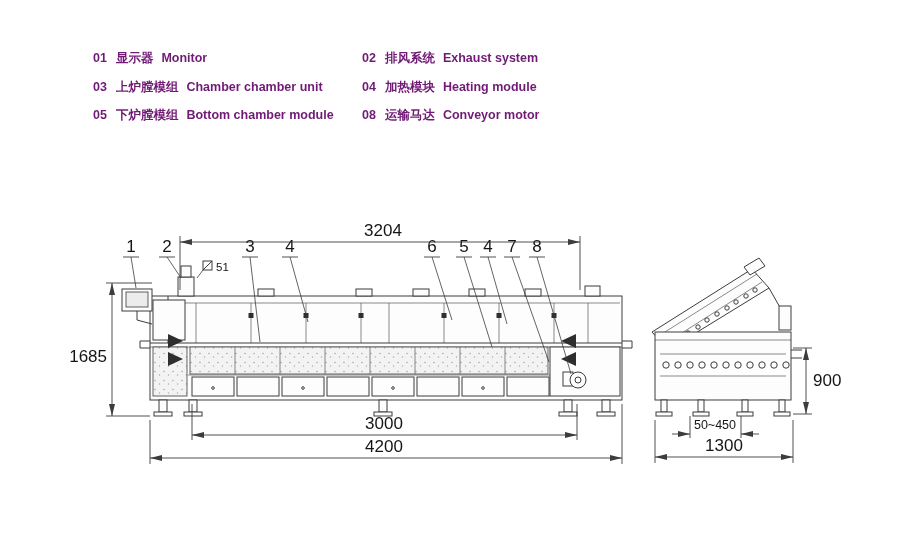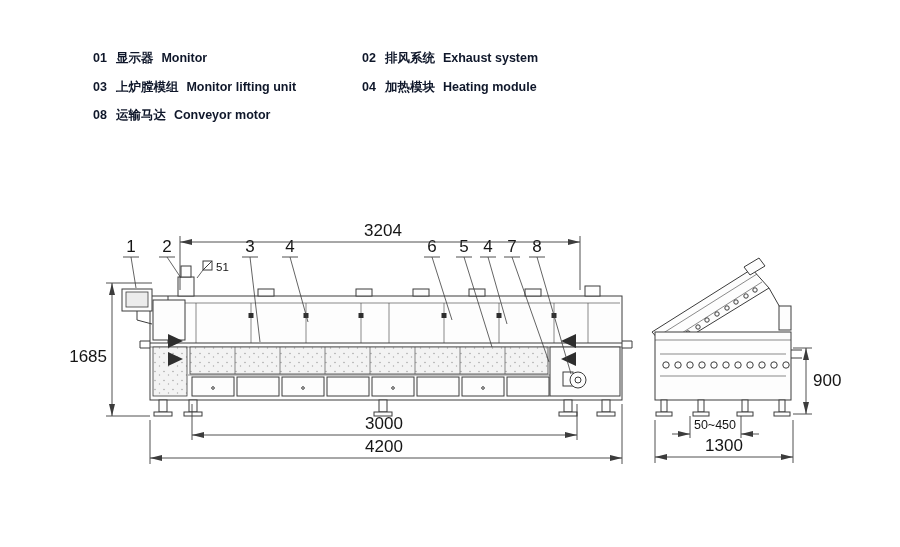--- a/index.html
+++ b/index.html
@@ -4,21 +4,21 @@
 <style>
   html,body{margin:0;padding:0;}
   body{
     width:900px;height:547px;background:#ffffff;position:relative;overflow:hidden;
     font-family:"Liberation Sans",sans-serif;
   }
   .legend{
     position:absolute;left:93px;top:50px;
     display:grid;grid-template-columns:269px auto;
     row-gap:12.5px;column-gap:0;
-    font-size:12.5px;font-weight:600;color:#0f172a;line-height:16px;
+    font-size:12.5px;font-weight:600;color:#701a75;line-height:16px;
   }
   .li{white-space:nowrap;}
   .li .num{margin-right:9px;}
   .li .cn{margin-right:8px;}
   svg{position:absolute;left:0;top:0;}
   .s{stroke:#3c3c3c;stroke-width:1;fill:none}
   .sf{stroke:#3c3c3c;stroke-width:1;fill:#fdfdfd}
   .sp{stroke:#3c3c3c;stroke-width:0.8;fill:url(#speck)}
   .thin{stroke:#3c3c3c;stroke-width:0.6;fill:none}
   .blk{fill:#2e2e2e;stroke:none}
@@ -29,22 +29,23 @@
   .co{font-size:17px;text-anchor:middle}
   .sm{font-size:12.5px}
   .xs{font-size:11.5px}
 </style>
 </head>
 <body>
 
 <div class="legend">
   <div class="li"><span class="num">01</span><span class="cn">显示器</span><span class="en">Monitor</span></div>
   <div class="li"><span class="num">02</span><span class="cn">排风系统</span><span class="en">Exhaust system</span></div>
-  <div class="li"><span class="num">03</span><span class="cn">上炉膛模组</span><span class="en">Monitor lifting unit</span></div>
+  <div class="li"><span class="num">03</span><span class="cn">上炉膛模组</span><span class="en">Chamber chamber unit</span></div>
   <div class="li"><span class="num">04</span><span class="cn">加热模块</span><span class="en">Heating module</span></div>
+  <div class="li"><span class="num">05</span><span class="cn">下炉膛模组</span><span class="en">Bottom chamber module</span></div>
   <div class="li"><span class="num">08</span><span class="cn">运输马达</span><span class="en">Conveyor motor</span></div>
 </div>
 
 <svg width="900" height="547" viewBox="0 0 900 547">
   <defs>
     <marker id="ae" markerWidth="12" markerHeight="8" refX="12" refY="4" orient="auto" markerUnits="userSpaceOnUse">
       <path d="M0,1 L12,4 L0,7 Z" fill="#3c3c3c"></path>
     </marker>
     <marker id="as" markerWidth="12" markerHeight="8" refX="0" refY="4" orient="auto" markerUnits="userSpaceOnUse">
       <path d="M12,1 L0,4 L12,7 Z" fill="#3c3c3c"></path>

